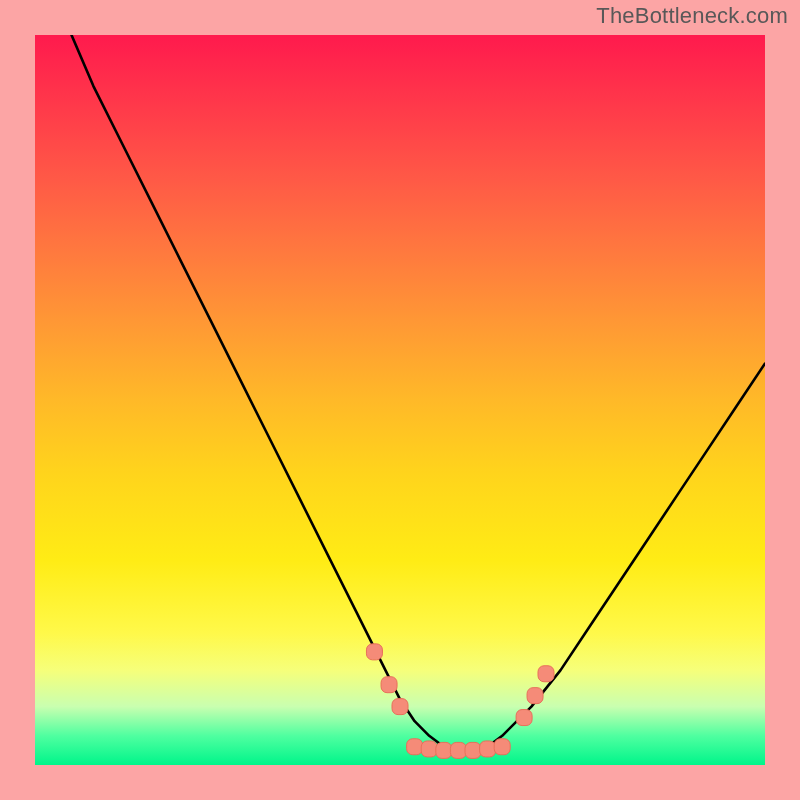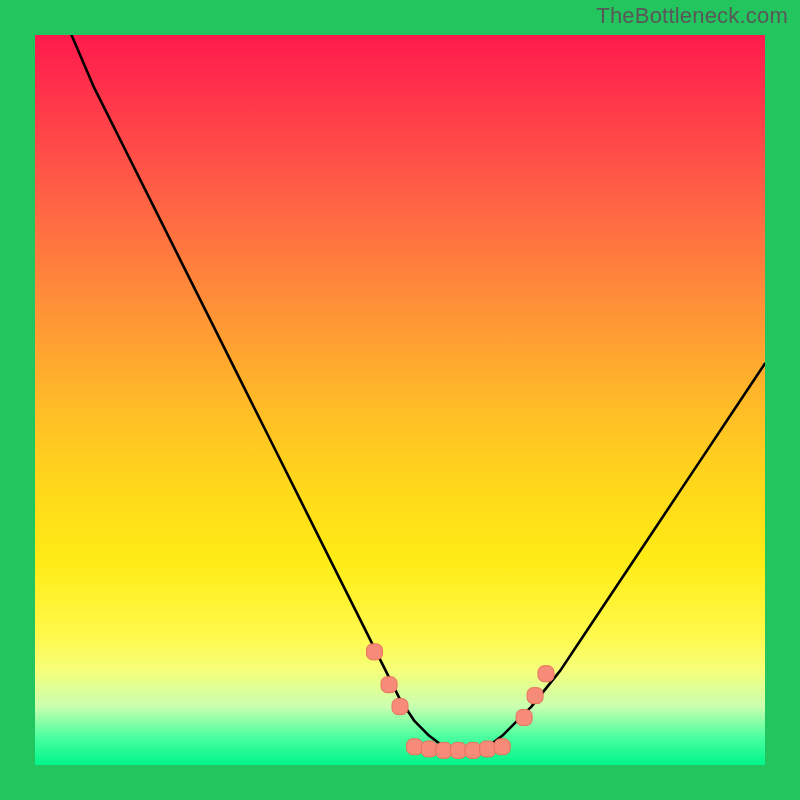--- a/index.html
+++ b/index.html
@@ -8,21 +8,21 @@
     width: 800px;
     height: 800px;
     overflow: hidden;
     background: #000;
     font-family: Arial, Helvetica, sans-serif;
   }
   .frame {
     position: relative;
     width: 800px;
     height: 800px;
-    background: #22c55e;
+    background: #fca5a5;
     box-sizing: border-box;
   }
   .plot-area {
     position: absolute;
     left: 35px;
     top: 35px;
     width: 730px;
     height: 730px;
     background: linear-gradient(
       to bottom,

